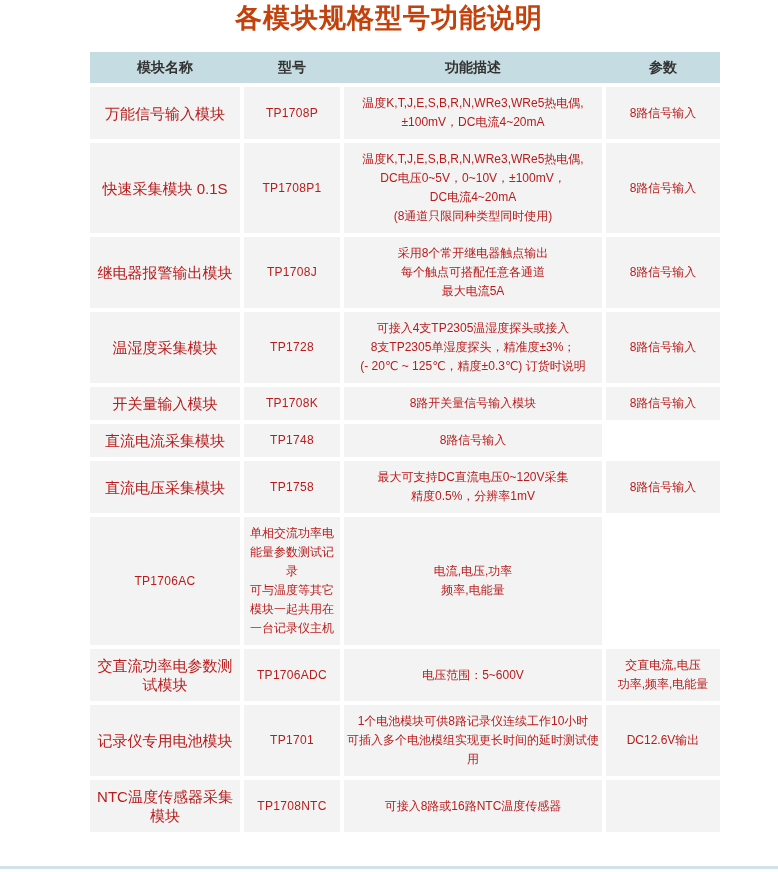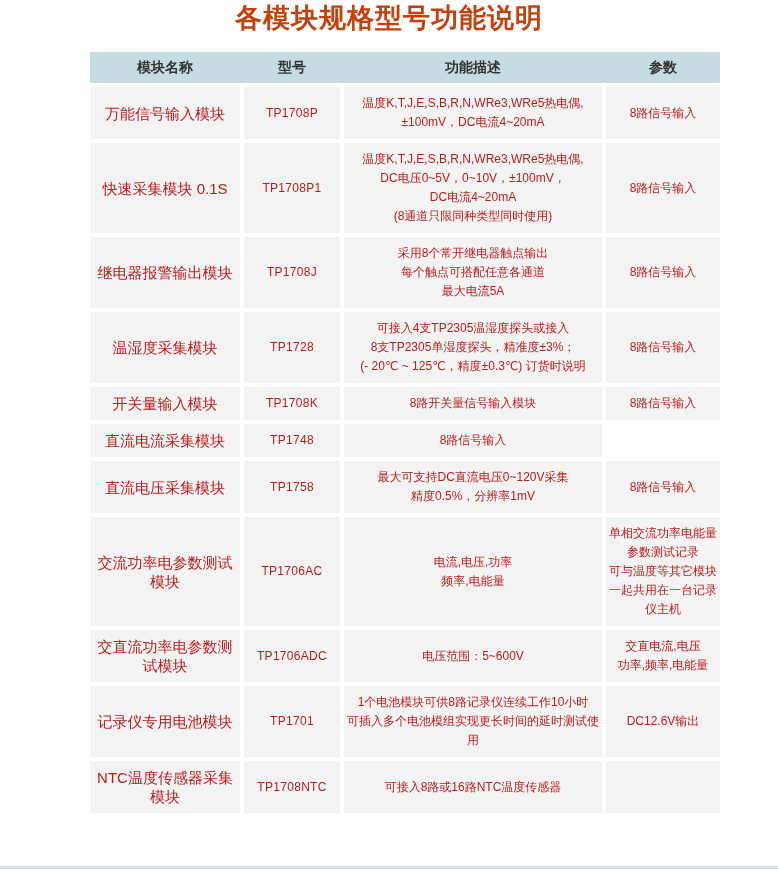--- a/index.html
+++ b/index.html
@@ -101,29 +101,28 @@
           <div class="cell c-model">TP1758</div>
           <div class="cell c-desc">
             <div>最大可支持DC直流电压0~120V采集</div>
             <div>精度0.5%，分辨率1mV</div>
           </div>
           <div class="cell c-param">
             <div>8路信号输入</div>
           </div>
         </div>
         <div class="grid4 row">
-          <div class="cell c-name">交流功率电参数测试模块</div>
           <div class="cell c-model">TP1706AC</div>
+          <div class="cell c-desc">
+            <div>单相交流功率电能量参数测试记录</div>
+            <div>可与温度等其它模块一起共用在一台记录仪主机</div>
+          </div>
           <div class="cell c-param">
             <div>电流,电压,功率</div>
             <div>频率,电能量</div>
-          </div>
-          <div class="cell c-desc">
-            <div>单相交流功率电能量参数测试记录</div>
-            <div>可与温度等其它模块一起共用在一台记录仪主机</div>
           </div>
         </div>
         <div class="grid4 row">
           <div class="cell c-name">交直流功率电参数测试模块</div>
           <div class="cell c-model">TP1706ADC</div>
           <div class="cell c-desc">
             <div>电压范围：5~600V</div>
           </div>
           <div class="cell c-param">
             <div>交直电流,电压</div>

